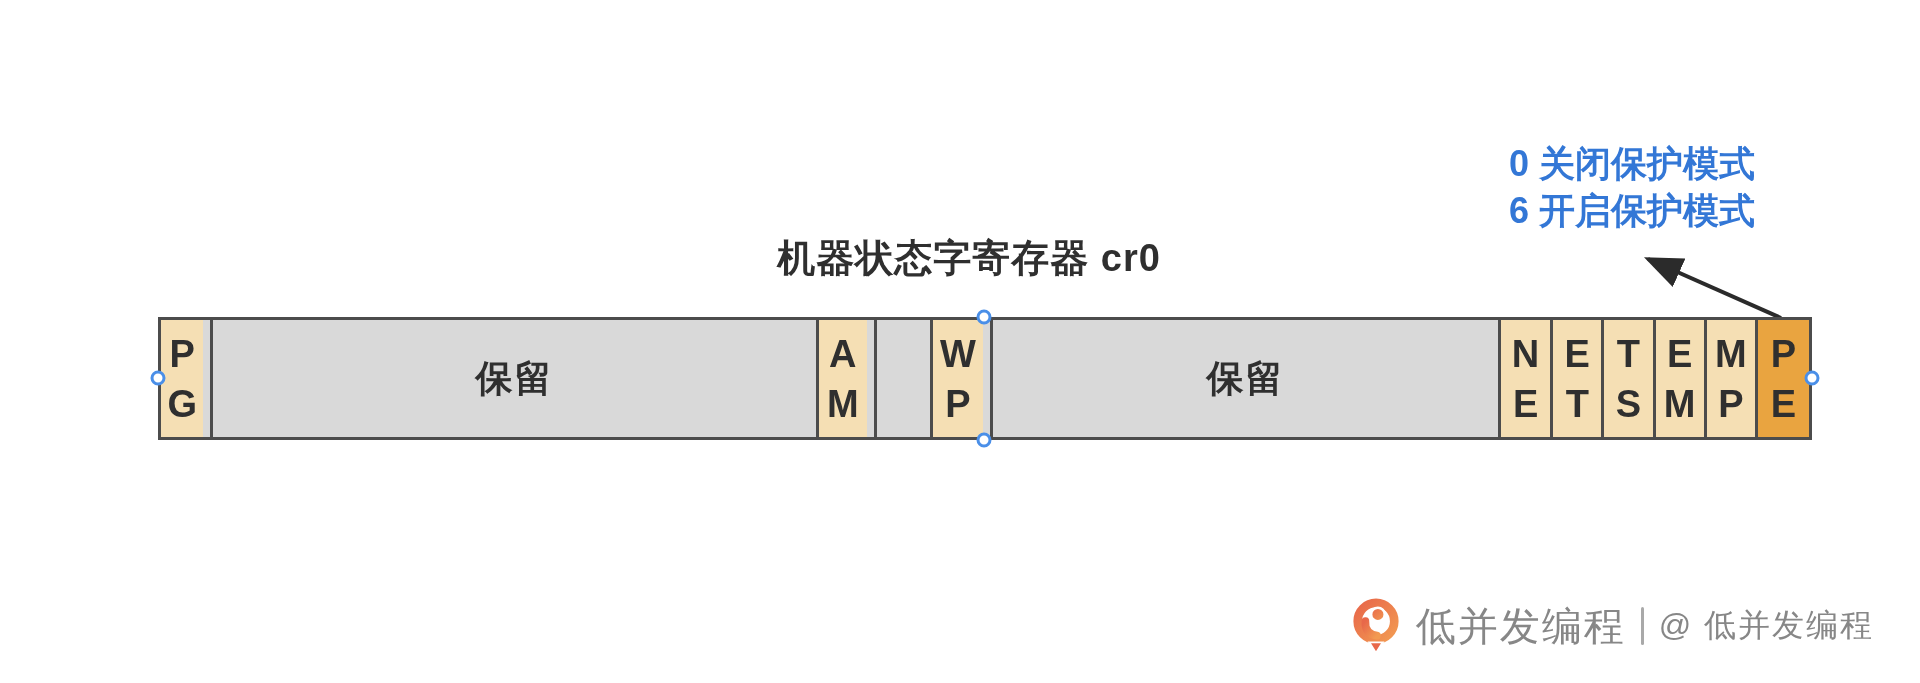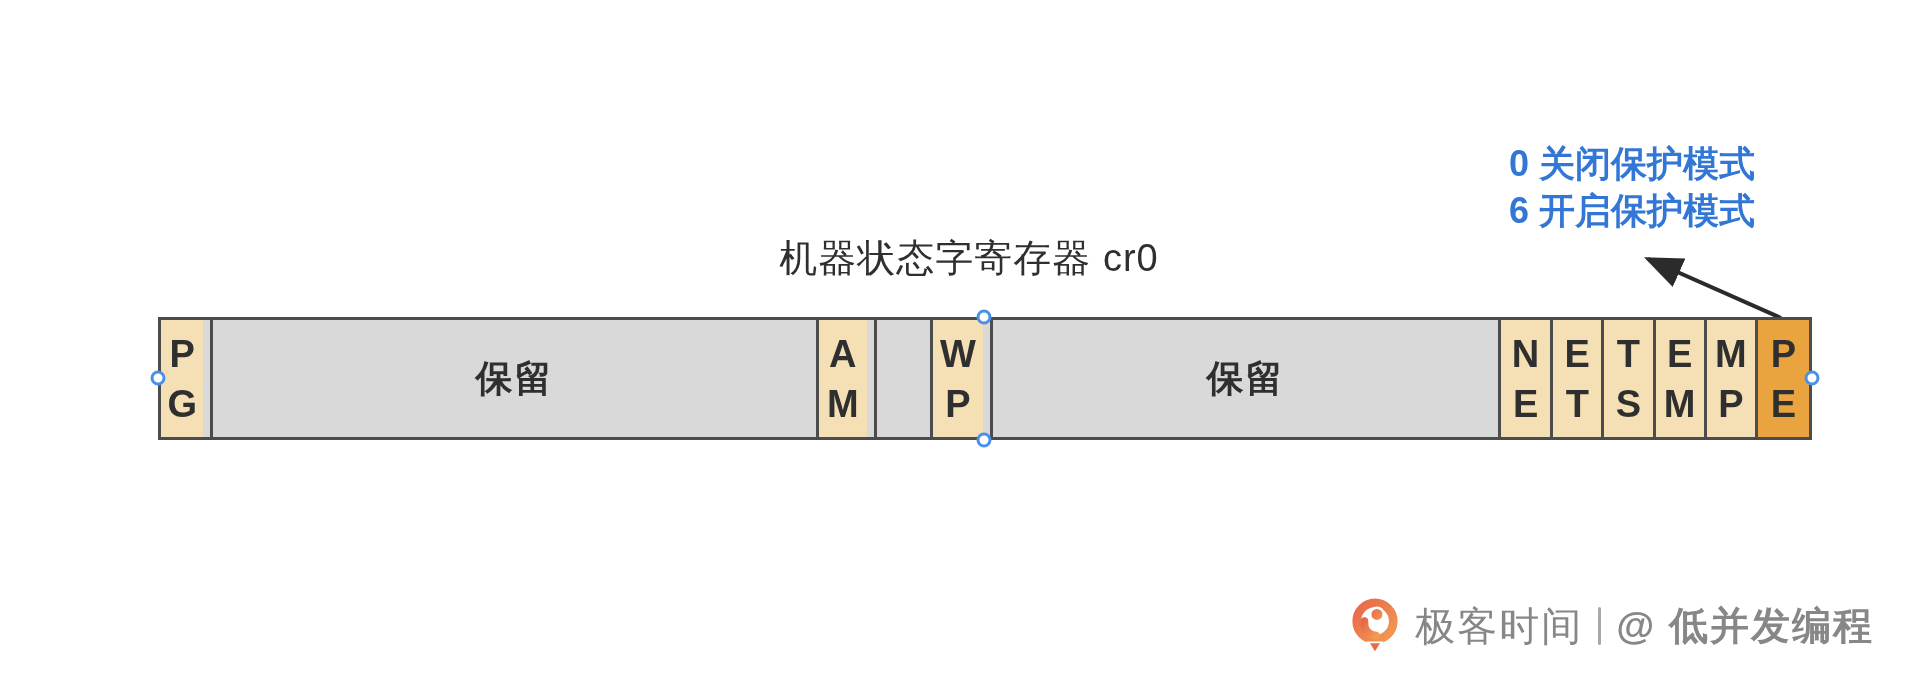--- a/index.html
+++ b/index.html
@@ -14,21 +14,21 @@
     --logo-orange-1:#e8684a;
     --logo-orange-2:#f29a52;
   }
   *{margin:0;padding:0;box-sizing:border-box;}
   html,body{width:1920px;height:683px;background:#ffffff;overflow:hidden;
     font-family:"Liberation Sans","DejaVu Sans",sans-serif;}
   .stage{position:absolute;left:0;top:0;width:1920px;height:683px;}
 
   .diagram-title{
     position:absolute;left:969px;top:233px;transform:translateX(-50%);
-    font-size:38px;font-weight:400;color:var(--text-dark);white-space:nowrap;
+    font-size:38px;font-weight:700;color:var(--text-dark);white-space:nowrap;
     letter-spacing:1px;
   }
 
   .register-bar{
     position:absolute;left:158px;top:317px;width:1654px;height:123px;
     display:flex;border:3px solid var(--border-dark);background:var(--cell-reserved);
   }
   .cell{
     display:flex;align-items:center;justify-content:center;text-align:center;
     white-space:pre-line;color:var(--text-dark);
@@ -54,21 +54,21 @@
   }
 
   .arrow-layer{position:absolute;left:0;top:0;width:1920px;height:683px;pointer-events:none;}
 
   .footer{
     position:absolute;top:598px;right:46px;height:56px;
     display:flex;align-items:center;gap:15px;color:var(--footer-gray);
   }
   .footer .brand{font-size:40px;font-weight:500;letter-spacing:2px;}
   .footer .divider{width:3px;height:38px;background:#a9a9a9;border-radius:2px;}
-  .footer .credit{font-size:39px;font-weight:700;letter-spacing:2px;}
+  .footer .credit{font-size:32px;font-weight:400;letter-spacing:2px;}
   .logo{width:50px;height:56px;}
 </style>
 </head>
 <body>
 
 <div class="stage">
 
   <div class="diagram-title">机器状态字寄存器 cr0</div>
 
   <div class="annotation">
@@ -120,18 +120,18 @@
         <linearGradient id="logograd" x1="0" y1="0" x2="1" y2="1">
           <stop offset="0" stop-color="#e8684a"></stop>
           <stop offset="1" stop-color="#f29a52"></stop>
         </linearGradient>
       </defs>
       <circle cx="26" cy="24" r="19" fill="none" stroke="url(#logograd)" stroke-width="9"></circle>
       <circle cx="28" cy="17" r="7" fill="url(#logograd)" stroke="#ffffff" stroke-width="2.5"></circle>
       <path d="M15 24 Q14 37 27 39" fill="none" stroke="url(#logograd)" stroke-width="8" stroke-linecap="round"></path>
       <path d="M19 46 L33 46 L26 57 Z" fill="#e8684a" stroke="#ffffff" stroke-width="2"></path>
     </svg>
-    <span class="brand">极客时间</span>
+    <span class="brand">低并发编程</span>
     <span class="divider"></span>
     <span class="credit">@ 低并发编程</span>
   </div>
 
 </div>
 
 </body></html>

